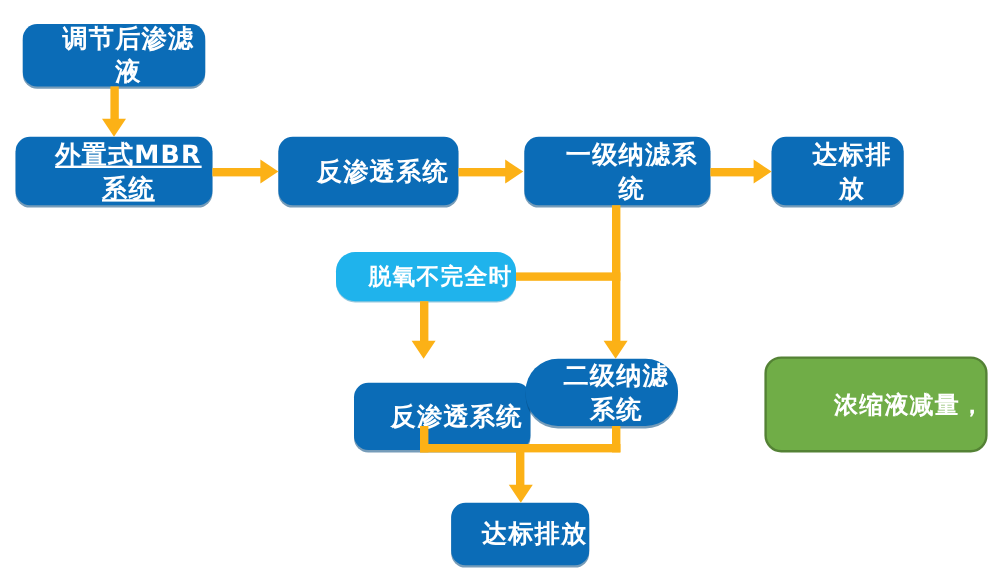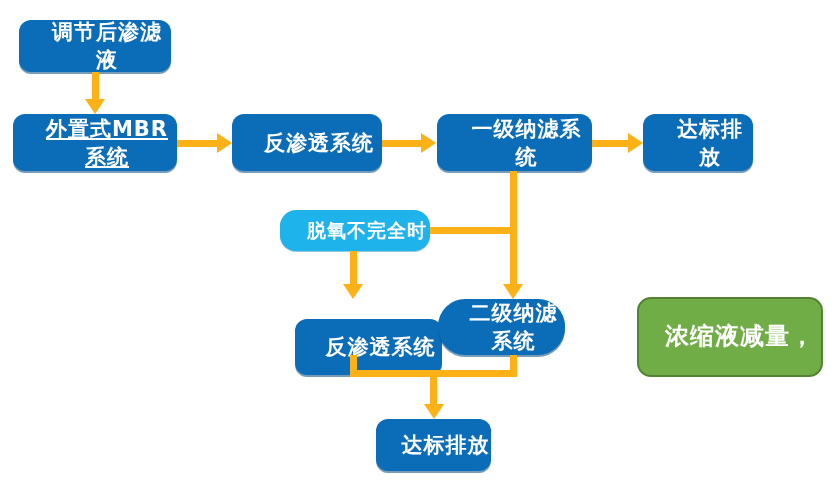--- a/index.html
+++ b/index.html
@@ -41,22 +41,22 @@
   .node.condition{
     background:var(--condition-box);
     border-radius:16px;
     font-size:19px;
     box-shadow:0 1px 0 rgba(20,130,180,.45);
   }
   .node.note{
     background:var(--note-box-fill);
     border:2px solid var(--note-box-border);
     border-radius:14px;
-    font-size:24px;
-    justify-content:center;
+    font-size:20px;
+    justify-content:flex-end;
     padding-left:20px;
     text-align:left;
     line-height:1.55;
   }
   .shaft-v{position:absolute;width:7px;background:var(--arrow);}
   .shaft-h{position:absolute;height:7px;background:var(--arrow);}
   .head-down{
     position:absolute;width:0;height:0;
     border-left:10px solid transparent;
     border-right:10px solid transparent;

